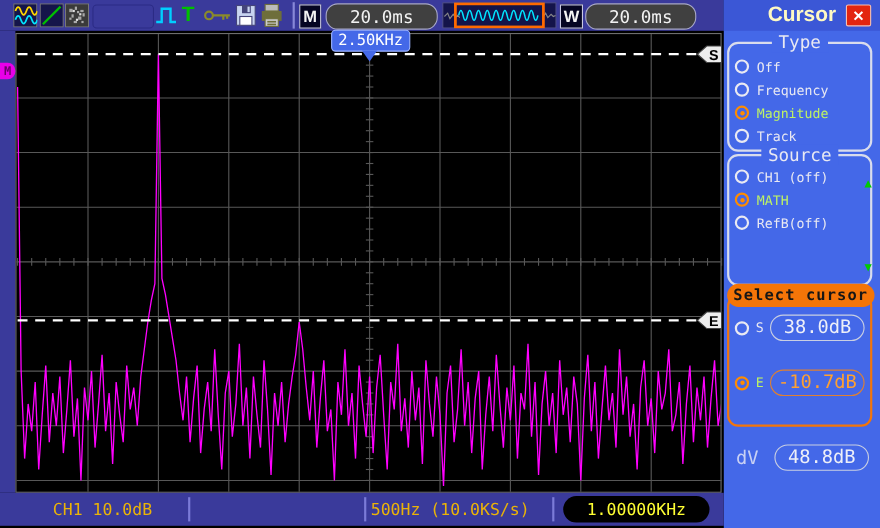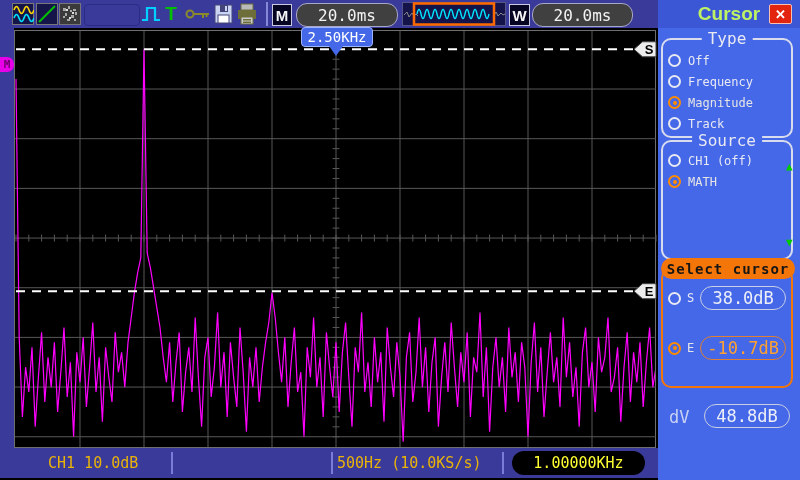--- a/index.html
+++ b/index.html
@@ -13,34 +13,34 @@
   #sidebar{left:658px;top:0;width:142px;height:480px;background:#4468E8;}
   
   .icon{position:absolute;top:3px;}
   .lbox{background:#050522;border:1px solid #C9C9E2;color:#F4F4F4;font-weight:bold;font-size:15px;
         display:flex;align-items:center;justify-content:center;font-family:"Liberation Sans",sans-serif;}
   .tpill{background:#404040;border:1px solid #A7A7C7;border-radius:11px;color:#F2F2F2;font-size:16px;
          display:flex;align-items:center;justify-content:center;}
   .tsep{position:absolute;top:2px;width:2px;height:24px;background:#8888D8;}
   
   #sb-title{left:0;top:0;width:142px;height:28px;background:#3B57D6;}
-  #sb-title span{display:block;text-align:center;line-height:28px;color:#bef264;font-size:19px;font-weight:bold;
+  #sb-title span{display:block;text-align:center;line-height:28px;color:#fef9c3;font-size:19px;font-weight:bold;
                  font-family:"Liberation Sans",sans-serif;border-radius:12px;}
   #sb-close{left:111px;top:4px;width:21px;height:18px;background:#E3250F;border:1px solid #F8C0B0;border-radius:2px;
             color:#FFF;font-size:13px;font-weight:bold;display:flex;align-items:center;justify-content:center;
             font-family:"Liberation Sans",sans-serif;cursor:pointer;}
   .fieldset{position:absolute;border:2px solid #D9DCEC;border-radius:10px;}
   .legend{position:absolute;top:-11px;left:50%;transform:translateX(-50%);background:#4468E8;
           padding:0 6px;font-size:16px;color:#E9E9F2;white-space:nowrap;}
   .optrow{display:flex;align-items:center;gap:7px;padding-left:5px;height:21px;cursor:pointer;}
   .radio{width:13px;height:13px;border:2px solid #E9E9F2;border-radius:50%;box-sizing:border-box;flex:none;position:relative;}
   .radio.sel{border-color:#FF8C00;}
   .radio.sel::after{content:"";position:absolute;left:2.5px;top:2.5px;width:4px;height:4px;border-radius:50%;background:#FF8C00;}
   .optlabel{font-size:12px;color:#E9E9F2;white-space:nowrap;}
-  .selrow .optlabel{color:#e5e5e5;}
+  .selrow .optlabel{color:#bef264;}
   .scrollarrow{position:absolute;left:128px;font-size:11px;color:#00CC00;}
   #cursor-group{border-color:#F47508;}
   .pill-legend{position:absolute;top:-12px;left:-2px;right:-4px;height:21px;background:#F47508;border-radius:11px;
                color:#161616;font-size:14px;font-weight:bold;letter-spacing:1px;
                display:flex;align-items:center;justify-content:center;cursor:pointer;}
   .crow{position:absolute;left:5px;right:5px;height:24px;display:flex;align-items:center;gap:6px;}
   .vbox{border:1px solid #C9CFE2;border-radius:12px;width:88px;height:22px;margin-left:auto;
         display:flex;align-items:center;justify-content:center;font-size:17px;color:#EDEFF8;}
   .vbox.orange{color:#FFA030;border-color:#E08030;}
   #dv-label{left:11px;top:407px;font-size:17px;color:#C8D0F4;}
@@ -312,20 +312,24 @@
       <span class="legend">Source</span>
       <div id="source-options" style="padding-top:8px">
           <div class="optrow">
             <span class="radio"></span>
             <span class="optlabel">CH1 (off)</span>
           </div>
           <div class="optrow selrow">
             <span class="radio sel"></span>
             <span class="optlabel">MATH</span>
           </div>
+          <div class="optrow">
+            <span class="radio"></span>
+            <span class="optlabel">RefB(off)</span>
+          </div>
         </div>
     </div>
     <span class="scrollarrow" style="top:160px">▲</span>
     <span class="scrollarrow" style="top:236px">▼</span>
 
     <div class="fieldset" id="cursor-group" style="left:3px;top:268px;width:128px;height:116px">
       <div class="pill-legend">Select cursor</div>
       <div id="cursor-rows">
           <div class="crow" style="top: 16px;">
             <span class="radio"></span>

